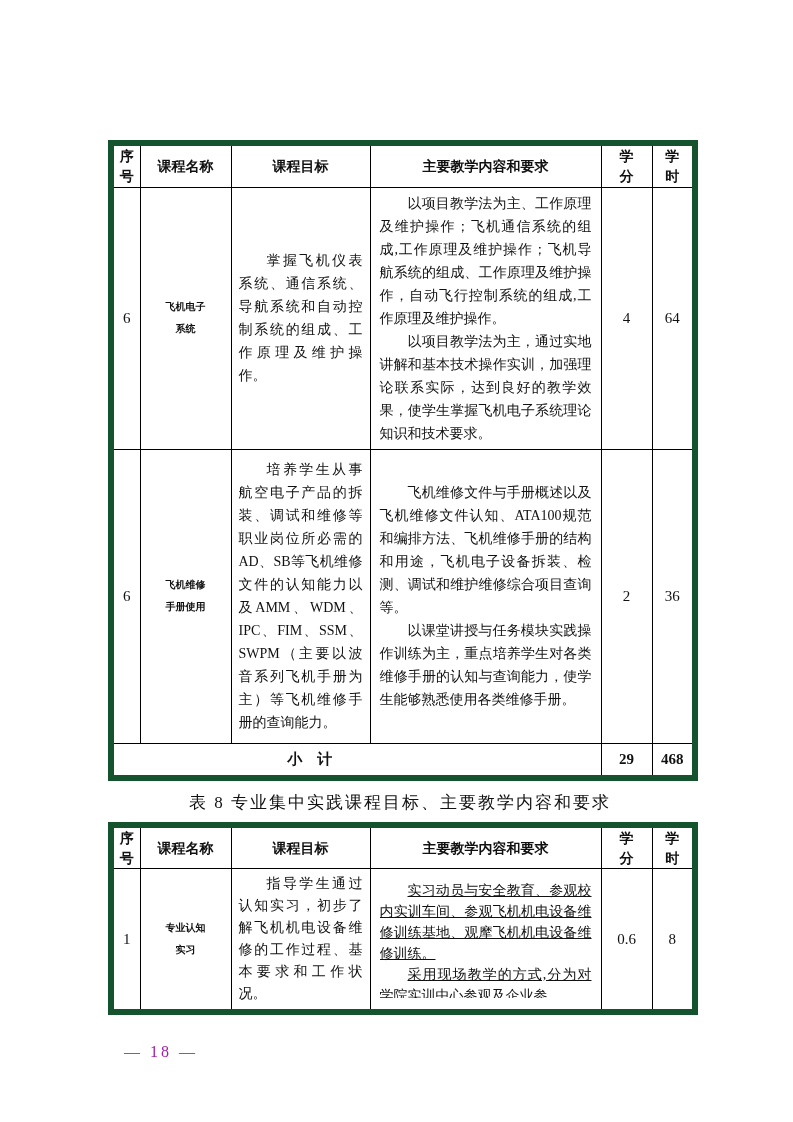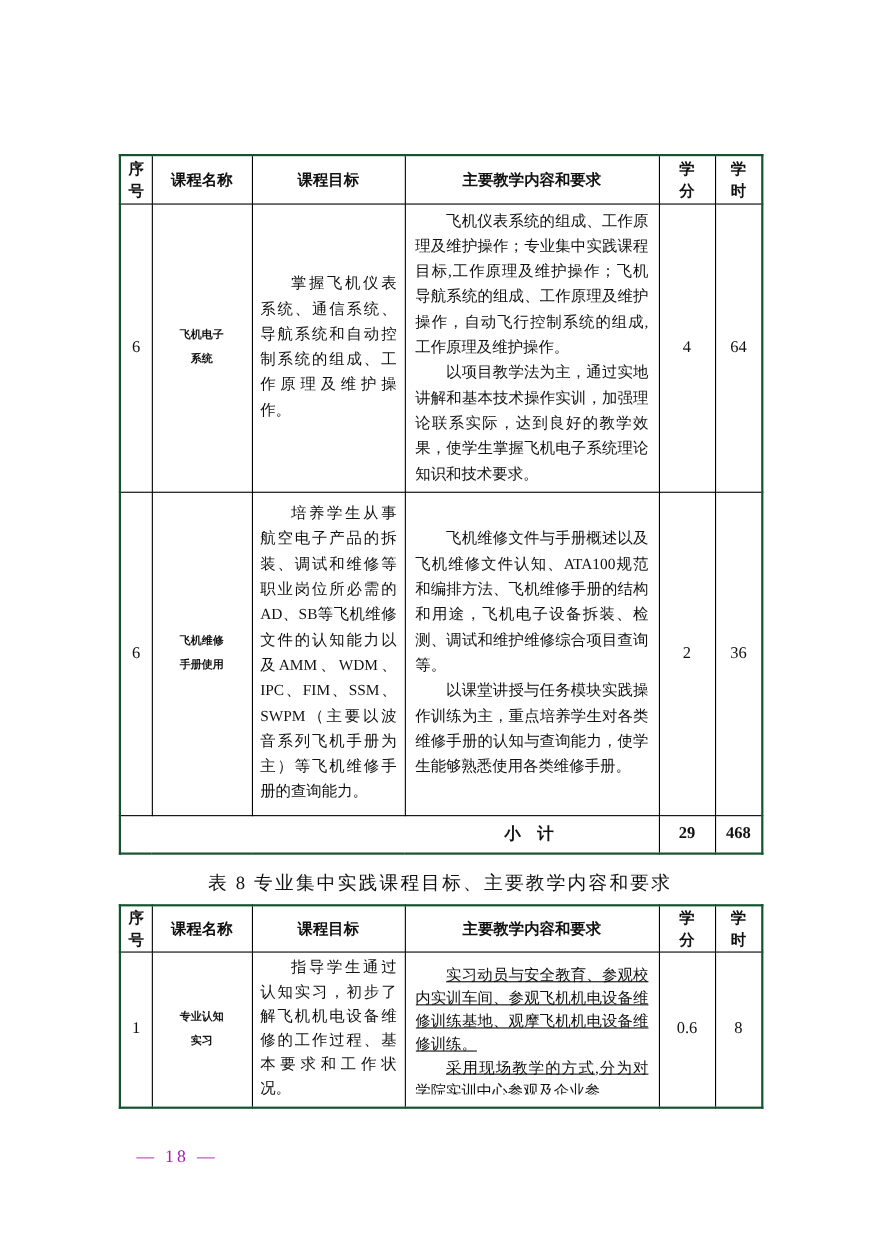--- a/index.html
+++ b/index.html
@@ -11,21 +11,21 @@
     font-family:"Liberation Serif","DejaVu Serif",serif;
     color:#111111;
     overflow:hidden;
   }
   table.doc-table {
     position:absolute;
     left:108px;
     width:584px;
     border-collapse:collapse;
     table-layout:fixed;
-    border:2px solid #14532d;
+    border:6px solid #14532d;
   }
   .doc-table th, .doc-table td {
     border:1px solid #000;
     vertical-align:middle;
     overflow:hidden;
   }
   .doc-table th {
     font-weight:700;
     font-size:14px;
     text-align:center;
@@ -69,21 +69,21 @@
     text-align:justify;
   }
   .c-goal p, .c-content p {
     text-indent:2em;
     text-align:justify;
   }
   .t2 .c-goal { line-height:22px; }
   .t2 .c-content { padding:2px 9px; line-height:21px; }
   .clip { height:118px; overflow:hidden;text-decoration:underline; }
   .subtotal-label {
-    text-align:right;
+    text-align:center;
     font-weight:700;
     font-size:15px;
     padding-right:95px;
     font-family:"Liberation Sans","DejaVu Sans",sans-serif;
   }
   .caption {
     position:absolute;
     left:108px; top:788px;
     width:584px; height:30px;
     line-height:30px;
@@ -123,21 +123,21 @@
       <th><span class="vcol">学分</span></th>
       <th><span class="vcol">学时</span></th>
     </tr>
     <tr style="height:232px">
       <td class="c-no">6</td>
       <td class="c-name"><span class="name-wrap">飞机电子系统</span></td>
       <td class="c-goal">
         <p>掌握飞机仪表系统、通信系统、导航系统和自动控制系统的组成、工作原理及维护操作。</p>
       </td>
       <td class="c-content">
-        <p>飞机仪表系统的组成、工作原理及维护操作；专业集中实践课程目标,工作原理及维护操作；飞机导航系统的组成、工作原理及维护操作，自动飞行控制系统的组成,工作原理及维护操作。</p>
+        <p>以项目教学法为主、工作原理及维护操作；飞机通信系统的组成,工作原理及维护操作；飞机导航系统的组成、工作原理及维护操作，自动飞行控制系统的组成,工作原理及维护操作。</p>
         <p>以项目教学法为主，通过实地讲解和基本技术操作实训，加强理论联系实际，达到良好的教学效果，使学生掌握飞机电子系统理论知识和技术要求。</p>
       </td>
       <td class="c-num">4</td>
       <td class="c-num">64</td>
     </tr>
     <tr style="height:294px">
       <td class="c-no">6</td>
       <td class="c-name"><span class="name-wrap">飞机维修手册使用</span></td>
       <td class="c-goal">
         <p>培养学生从事航空电子产品的拆装、调试和维修等职业岗位所必需的AD、SB等飞机维修文件的认知能力以及AMM、WDM、IPC、FIM、SSM、SWPM（主要以波音系列飞机手册为主）等飞机维修手册的查询能力。</p>

